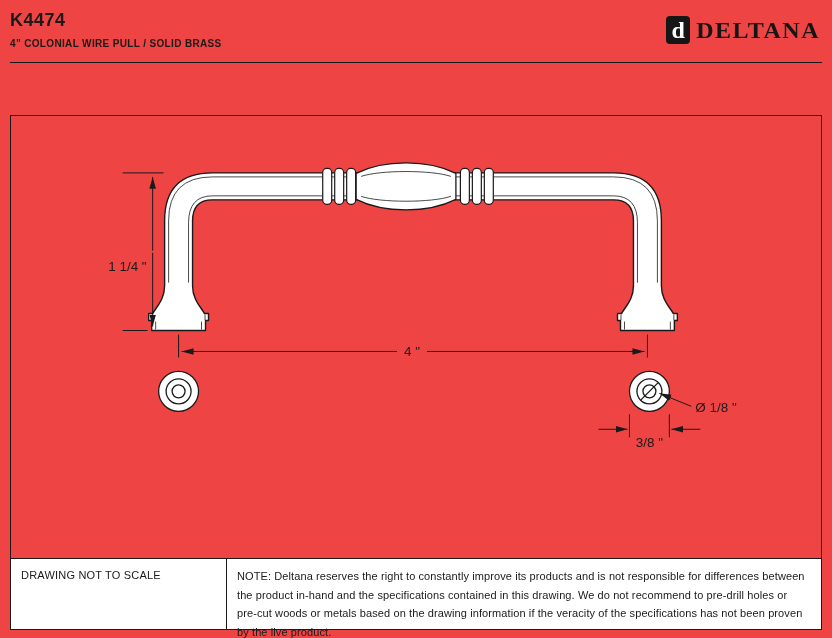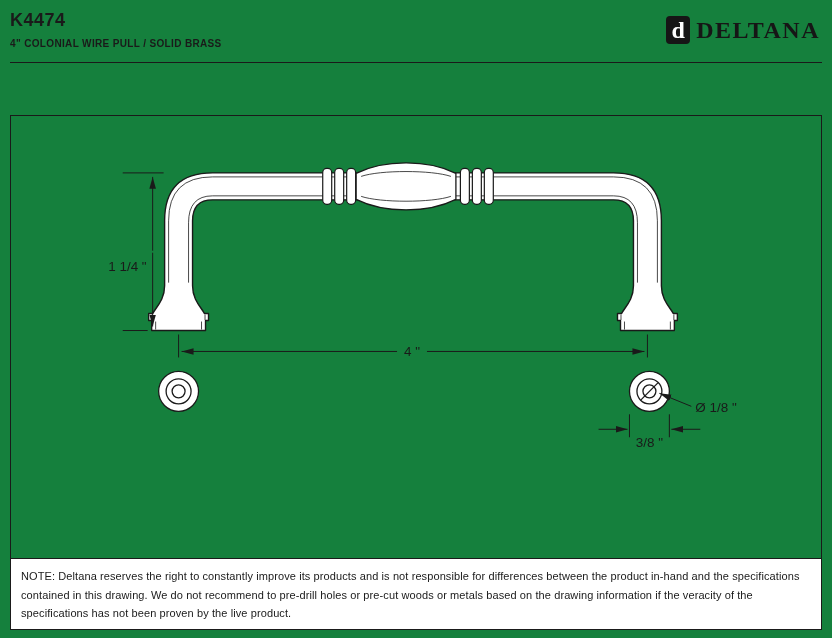--- a/index.html
+++ b/index.html
@@ -1,17 +1,17 @@
 <!DOCTYPE html>
 <html><head>
 <meta charset="utf-8">
 <style>
   html,body { margin:0; padding:0; background:#fff; }
   .page {
-    position:relative; width:832px; height:638px; background:#15803d;
+    position:relative; width:832px; height:638px; background:#ef4444;
     font-family:"Liberation Sans", sans-serif; color:#1a1a1a; overflow:hidden;
   }
   .header { position:absolute; top:10px; left:10px; }
   .model { font-size:18px; font-weight:bold; letter-spacing:0.5px; }
   .subtitle { margin-top:7px; font-size:10px; font-weight:bold; letter-spacing:0.35px; }
 
   .logo { position:absolute; top:16px; right:12px; display:flex; align-items:center; gap:6px; }
   .logo-mark {
     width:24px; height:28px; background:#161616; border-radius:4px;
     color:#fff; font-family:"Liberation Serif", serif; font-weight:bold;
@@ -133,16 +133,17 @@
       <g font-family="Liberation Sans, sans-serif" font-size="13.5" fill="#1a1a1a" stroke="none">
         <text x="146" y="270" text-anchor="end">1 1/4 "</text>
         <text x="412" y="356" text-anchor="middle">4 "</text>
         <text x="650" y="447" text-anchor="middle">3/8 "</text>
         <text x="696" y="412" text-anchor="start">Ø 1/8 "</text>
       </g>
     </svg>
   </div>
 
   <div class="footer">
+    <div class="scale-cell">DRAWING NOT TO SCALE</div>
     <div class="note-cell">NOTE: Deltana reserves the right to constantly improve its products and is not responsible for differences between the product in-hand and the specifications contained in this drawing. We do not recommend to pre-drill holes or pre-cut woods or metals based on the drawing information if the veracity of the specifications has not been proven by the live product.</div>
   </div>
 
 </div>
 
 </body></html>

